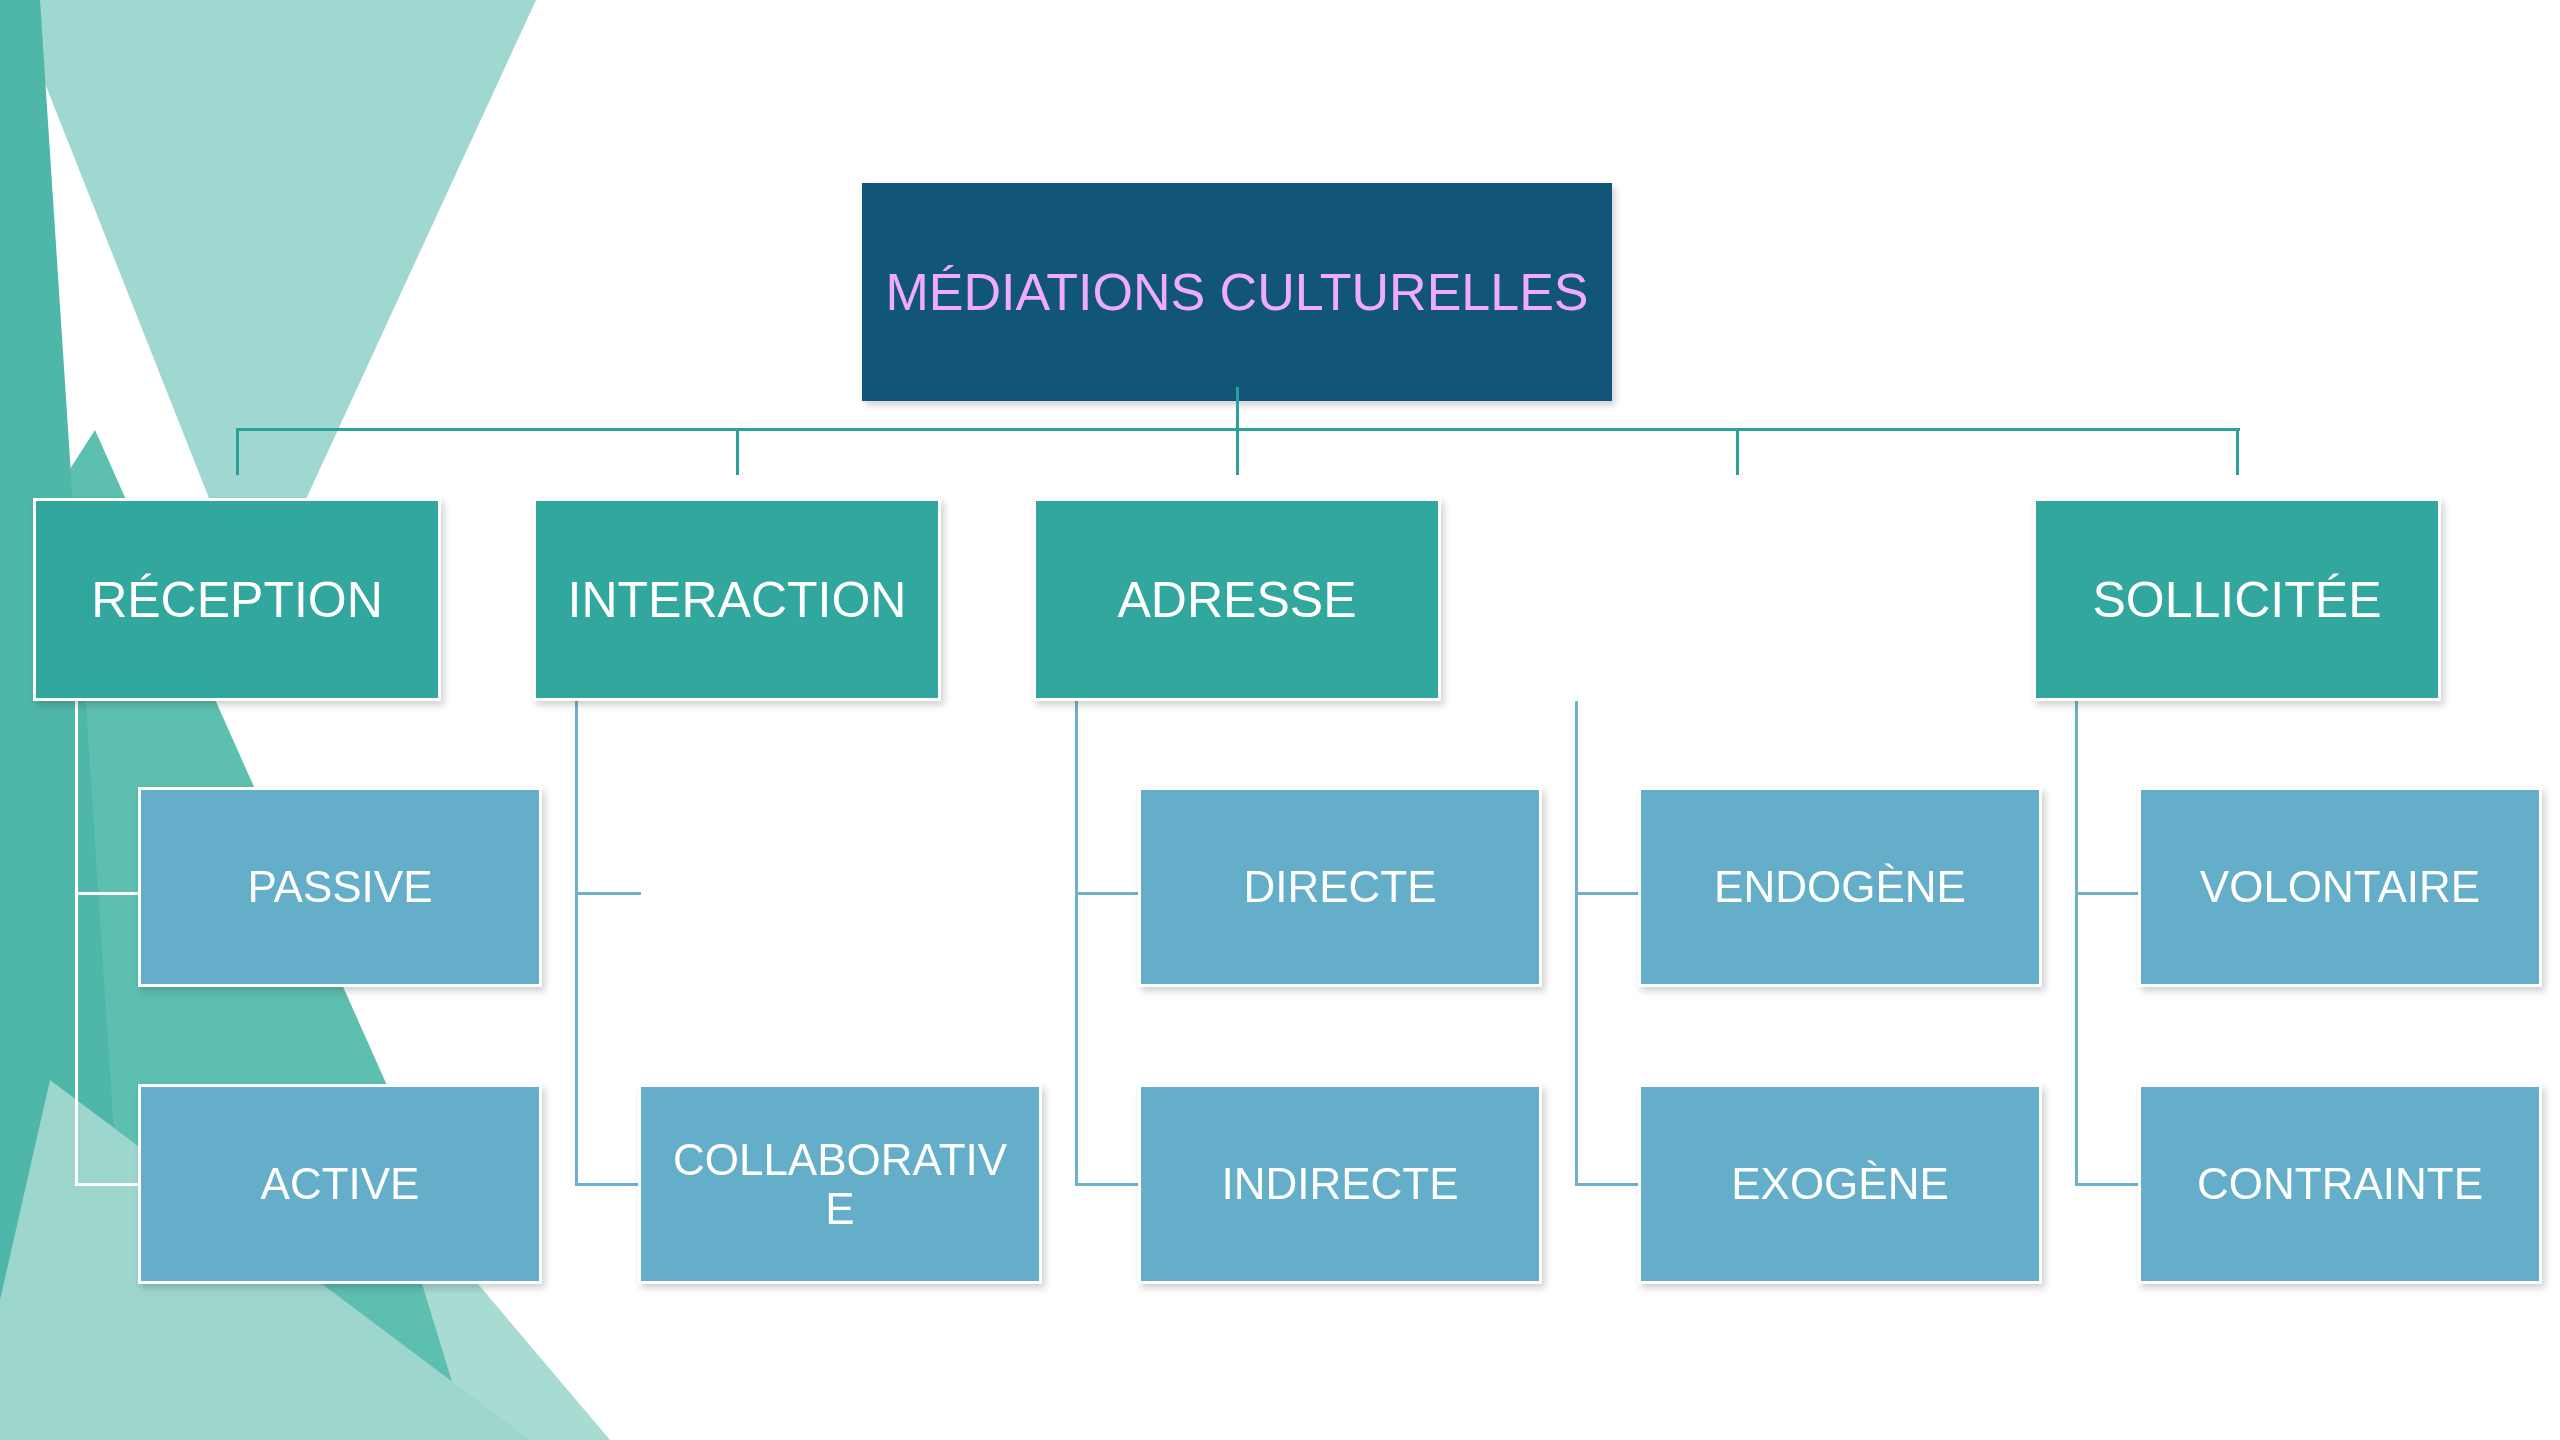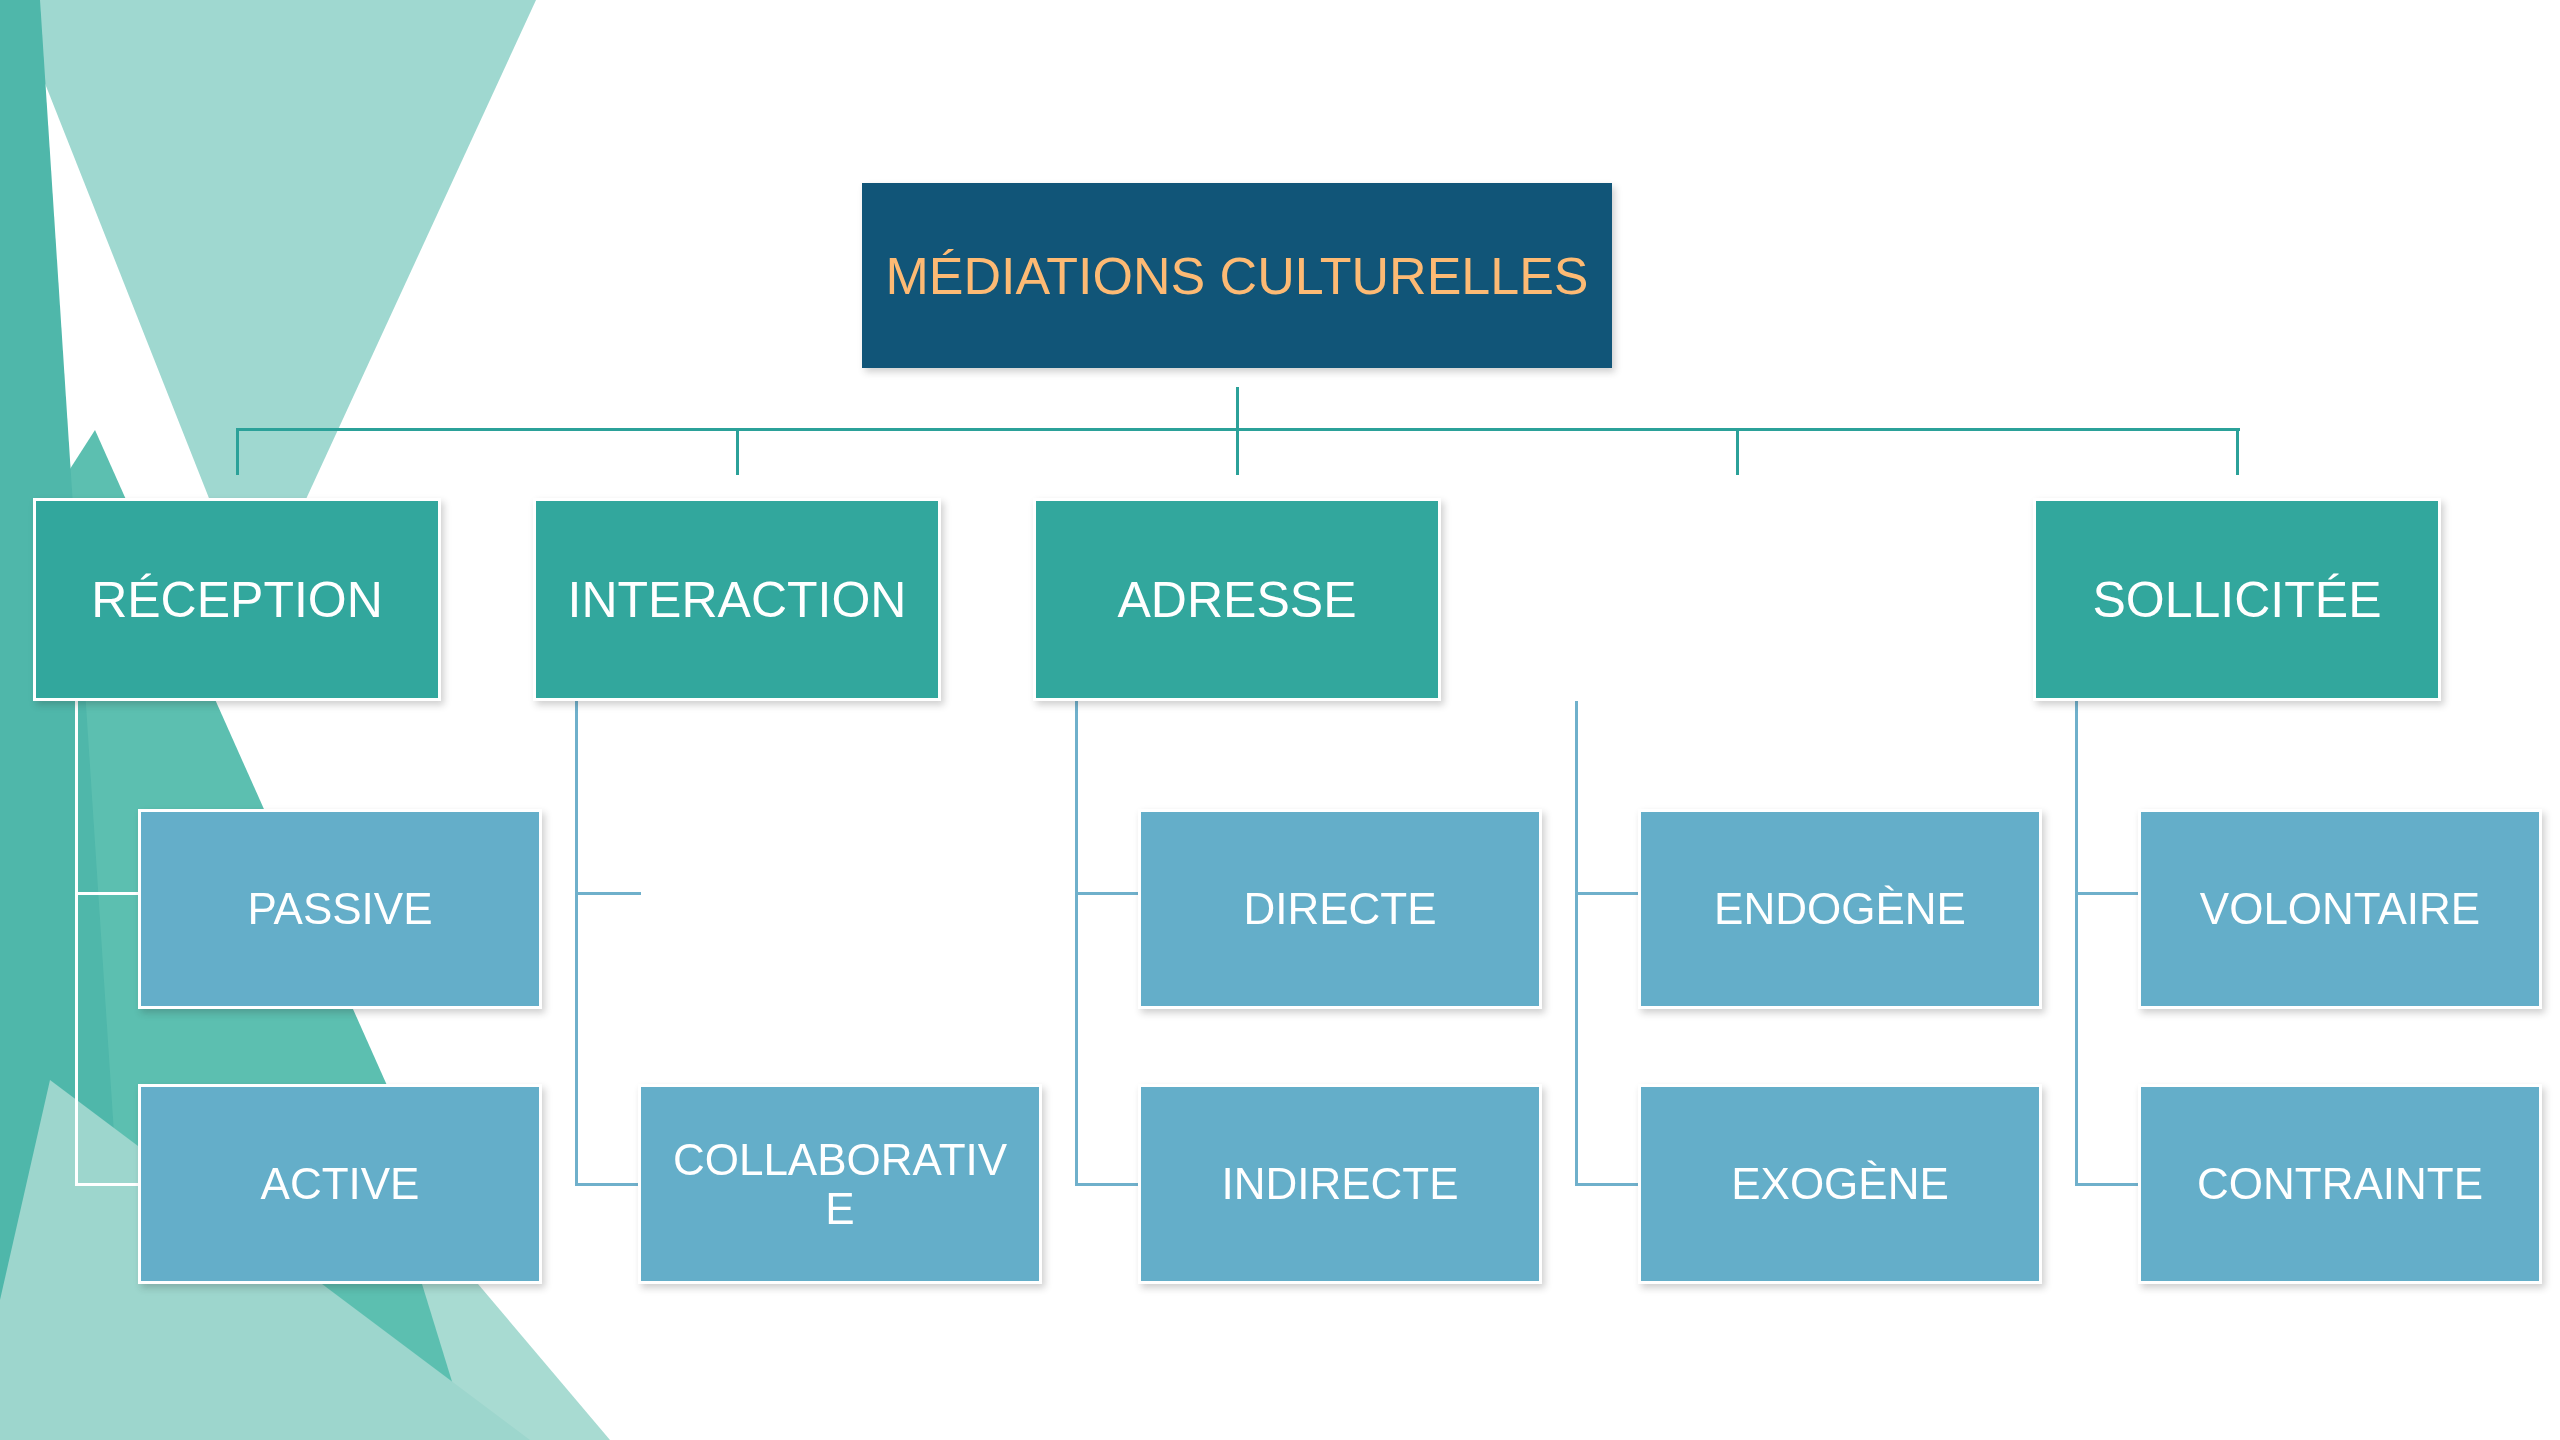--- a/index.html
+++ b/index.html
@@ -28,25 +28,25 @@
   .s1{top:869px;} .s2{top:1160px;}
   
   .node{
     position:absolute;display:flex;align-items:center;justify-content:center;
     color:#ffffff;text-align:center;box-sizing:border-box;
     border:3px solid #ffffff;box-shadow:3px 4px 7px rgba(40,40,40,.22);
     white-space:pre-line;line-height:1.12;
   }
   .branch{left:0;top:475px;width:408px;height:203px;background:#32A79D;font-size:50px;}
   .child{left:105px;width:404px;height:200px;background:#64AEC9;font-size:44px;padding:0 8px;}
-  .k1{top:786px;} .k2{top:1061px;}
+  .k1{top:764px;} .k2{top:1061px;}
   .titlebox{
-    position:absolute;left:862px;top:183px;width:750px;height:185px;
+    position:absolute;left:862px;top:183px;width:750px;height:218px;
     background:#115578;display:flex;align-items:center;justify-content:center;
-    color:#fdba74;font-size:52px;box-shadow:3px 4px 7px rgba(40,40,40,.22);
+    color:#f0abfc;font-size:52px;box-shadow:3px 4px 7px rgba(40,40,40,.22);
   }
 </style>
 </head>
 <body>
 
 <div class="canvas">
 
   <div class="facet f1"></div>
   <div class="facet f3"></div>
   <div class="facet f5"></div>

